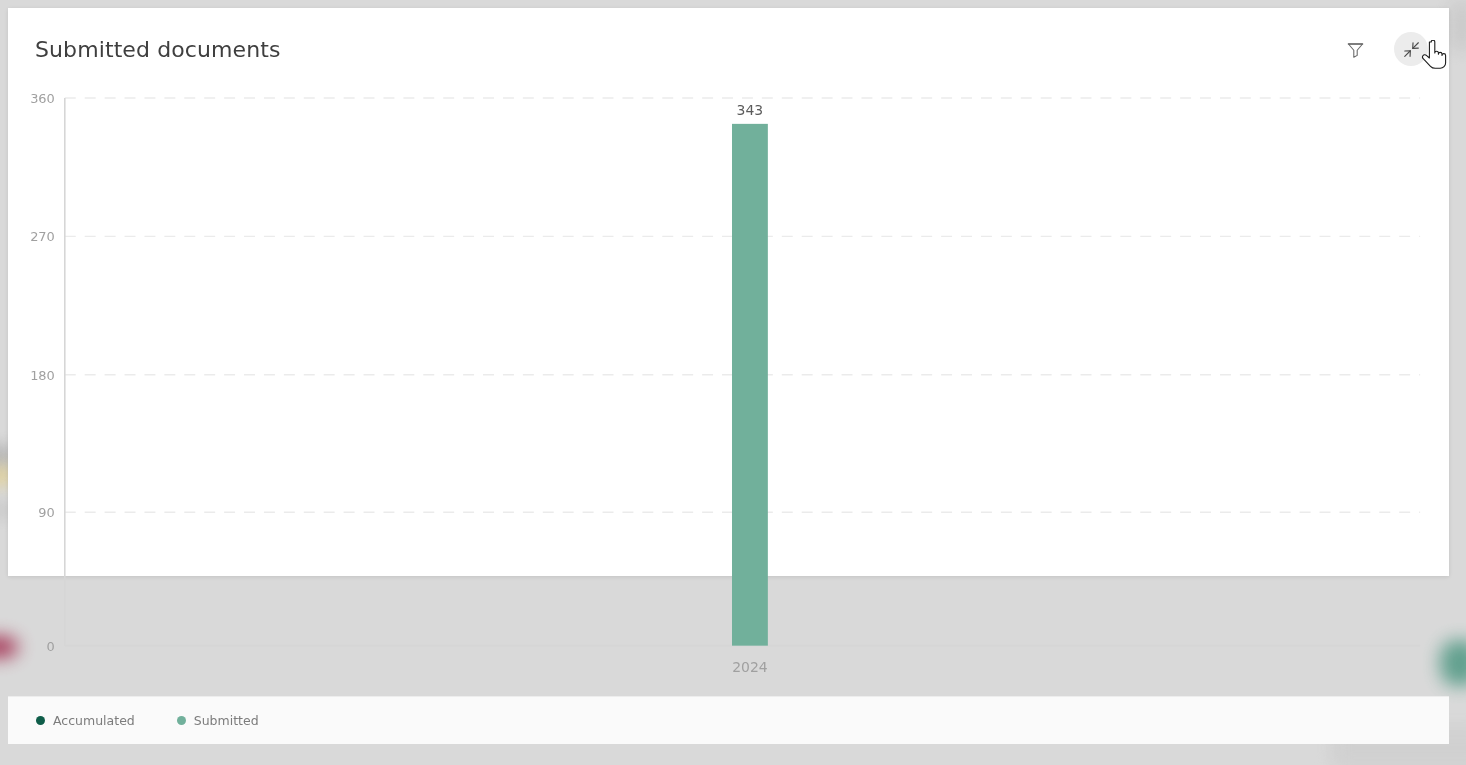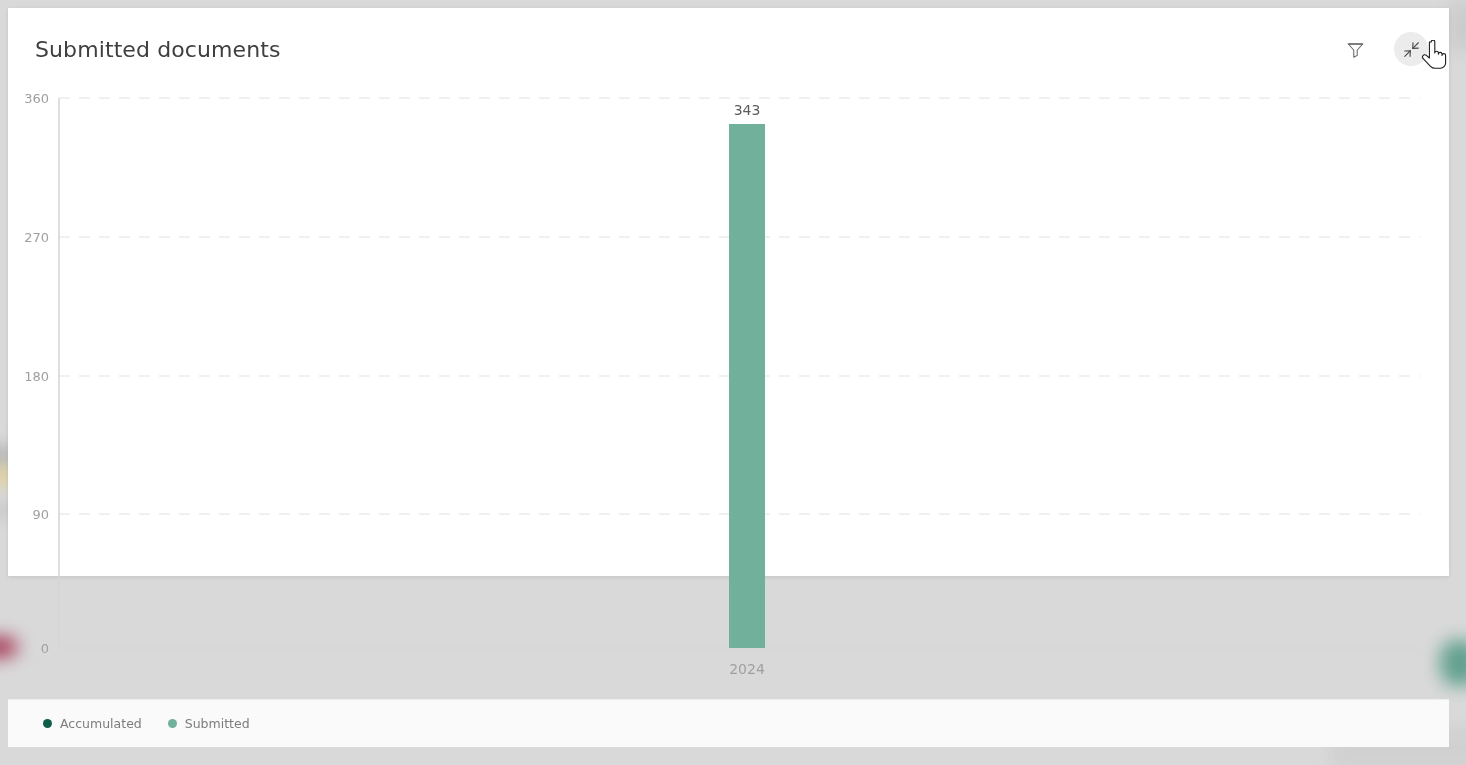--- a/index.html
+++ b/index.html
@@ -97,33 +97,34 @@
     top: 32px;
     width: 34px;
     height: 38px;
     pointer-events: none;
   }
 
   
   #chart-body {
     position: relative;
     flex: 1 1 auto;
+    padding-left: 6px;
   }
   #chart-svg { display: block; width: 100%; height: 100%; }
 
   
   #chart-legend {
     flex: 0 0 47px;
     height: 47px;
     background: #fafafa;
     border-top: 1px solid #ededed;
     display: flex;
     align-items: center;
-    padding-left: 31px;
-    gap: 18px;
+    padding-left: 24px;
+    gap: 34px;
   }
   .legend-item {
     display: flex;
     align-items: center;
     gap: 8px;
     cursor: pointer;
     padding: 2px 4px;
   }
   .legend-dot {
     width: 9px;

